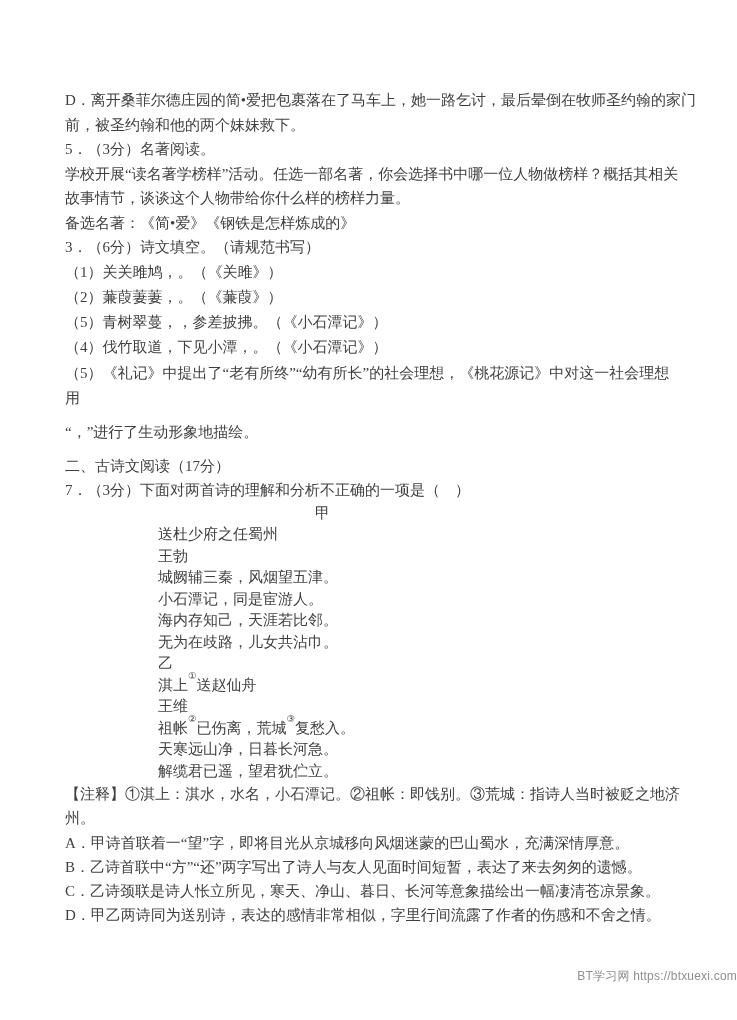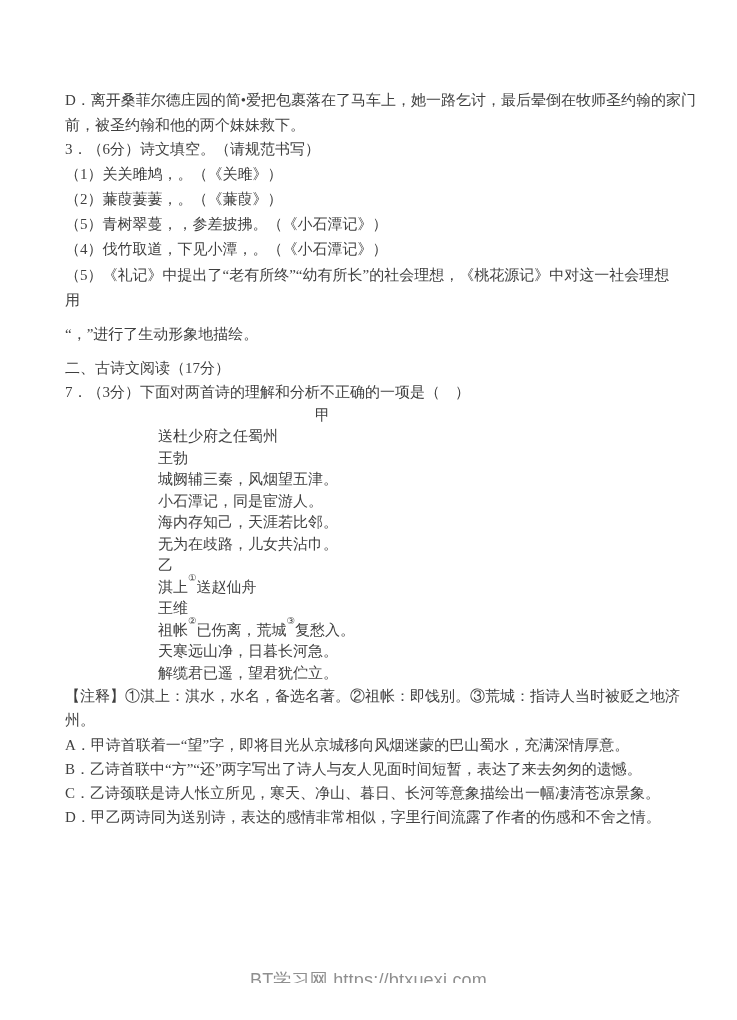--- a/index.html
+++ b/index.html
@@ -33,38 +33,44 @@
     font-size: 9.5px;
     position: relative;
     top: -5px;
     line-height: 0;
   }
   .footer {
     position: absolute;
     top: 968px;
     left: 0;
     width: 100%;
-    text-align: center;
+    text-align: right;
     font-family: "Liberation Sans", "DejaVu Sans", sans-serif;
-    font-size: 18px;
+    font-size: 12px;
     color: #8f8f8f;
     letter-spacing: 0.2px;
   }
 </style>
 </head>
 <body>
 
 <div class="page">
   <div class="content">
 
     <div>
       <div class="line">D．离开桑菲尔德庄园的简•爱把包裹落在了马车上，她一路乞讨，最后晕倒在牧师圣约翰的家门</div>
       <div class="line">前，被圣约翰和他的两个妹妹救下。</div>
     </div>
 
+    <div>
+      <div class="line">5．（3分）名著阅读。</div>
+      <div class="line">学校开展“读名著学榜样”活动。任选一部名著，你会选择书中哪一位人物做榜样？概括其相关</div>
+      <div class="line">故事情节，谈谈这个人物带给你什么样的榜样力量。</div>
+      <div class="line">备选名著：《简•爱》《钢铁是怎样炼成的》</div>
+    </div>
 
     <div>
       <div class="line">3．（6分）诗文填空。（请规范书写）</div>
       <div class="items">
         <div class="line">（1）关关雎鸠，。（《关雎》）</div>
         <div class="line">（2）蒹葭萋萋，。（《蒹葭》）</div>
         <div class="line">（5）青树翠蔓，，参差披拂。（《小石潭记》）</div>
         <div class="line">（4）伐竹取道，下见小潭，。（《小石潭记》）</div>
         <div class="line">（5）《礼记》中提出了“老有所终”“幼有所长”的社会理想，《桃花源记》中对这一社会理想</div>
         <div class="line">用</div>
@@ -92,21 +98,21 @@
 
         <div class="line">乙</div>
         <div class="line"><span>淇上</span><sup class="note-ref">①</sup><span>送赵仙舟</span></div>
         <div class="line">王维</div>
         <div class="line"><span>祖帐</span><sup class="note-ref">②</sup><span>已伤离，荒城</span><sup class="note-ref">③</sup><span>复愁入。</span></div>
         <div class="line">天寒远山净，日暮长河急。</div>
         <div class="line">解缆君已遥，望君犹伫立。</div>
       </div>
 
       <div class="notes-block">
-        <div class="line">【注释】①淇上：淇水，水名，备选名著。②祖帐：即饯别。③荒城：指诗人当时被贬之地济</div>
+        <div class="line">【注释】①淇上：淇水，水名，小石潭记。②祖帐：即饯别。③荒城：指诗人当时被贬之地济</div>
         <div class="line">州。</div>
         <div class="line">A．甲诗首联着一“望”字，即将目光从京城移向风烟迷蒙的巴山蜀水，充满深情厚意。</div>
         <div class="line">B．乙诗首联中“方”“还”两字写出了诗人与友人见面时间短暂，表达了来去匆匆的遗憾。</div>
         <div class="line">C．乙诗颈联是诗人怅立所见，寒天、净山、暮日、长河等意象描绘出一幅凄清苍凉景象。</div>
         <div class="line">D．甲乙两诗同为送别诗，表达的感情非常相似，字里行间流露了作者的伤感和不舍之情。</div>
       </div>
     </div>
 
   </div>
 

